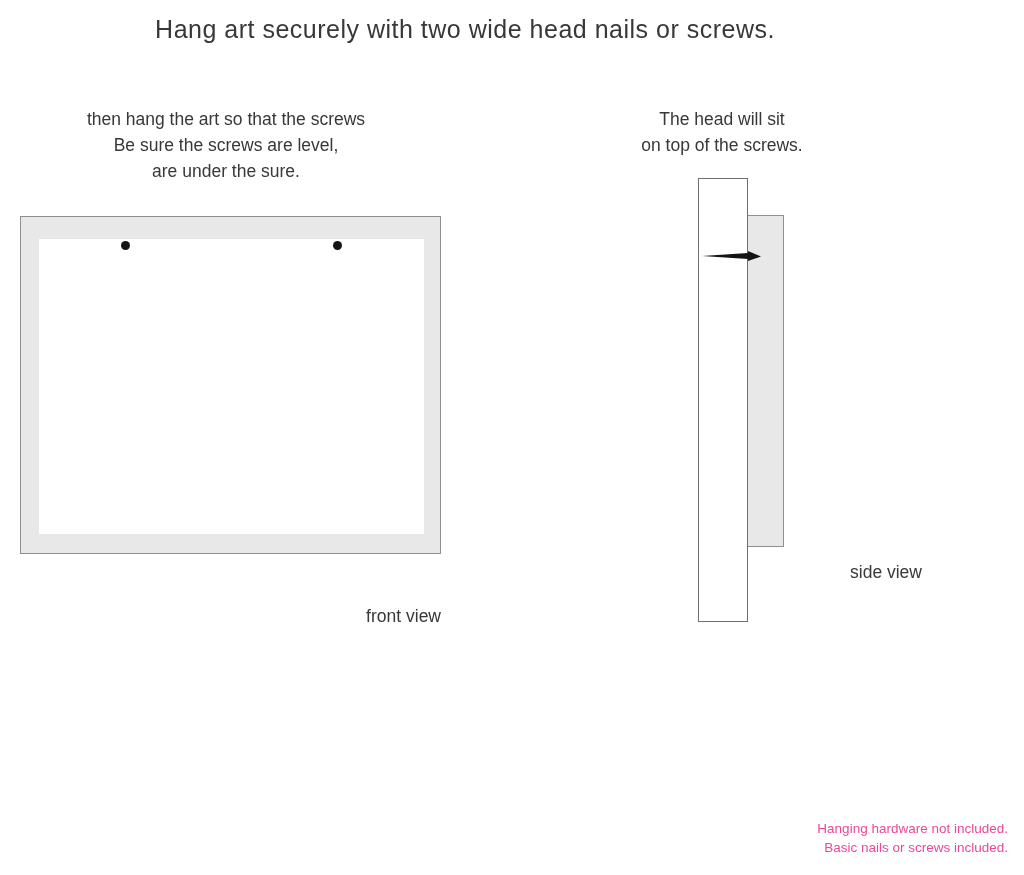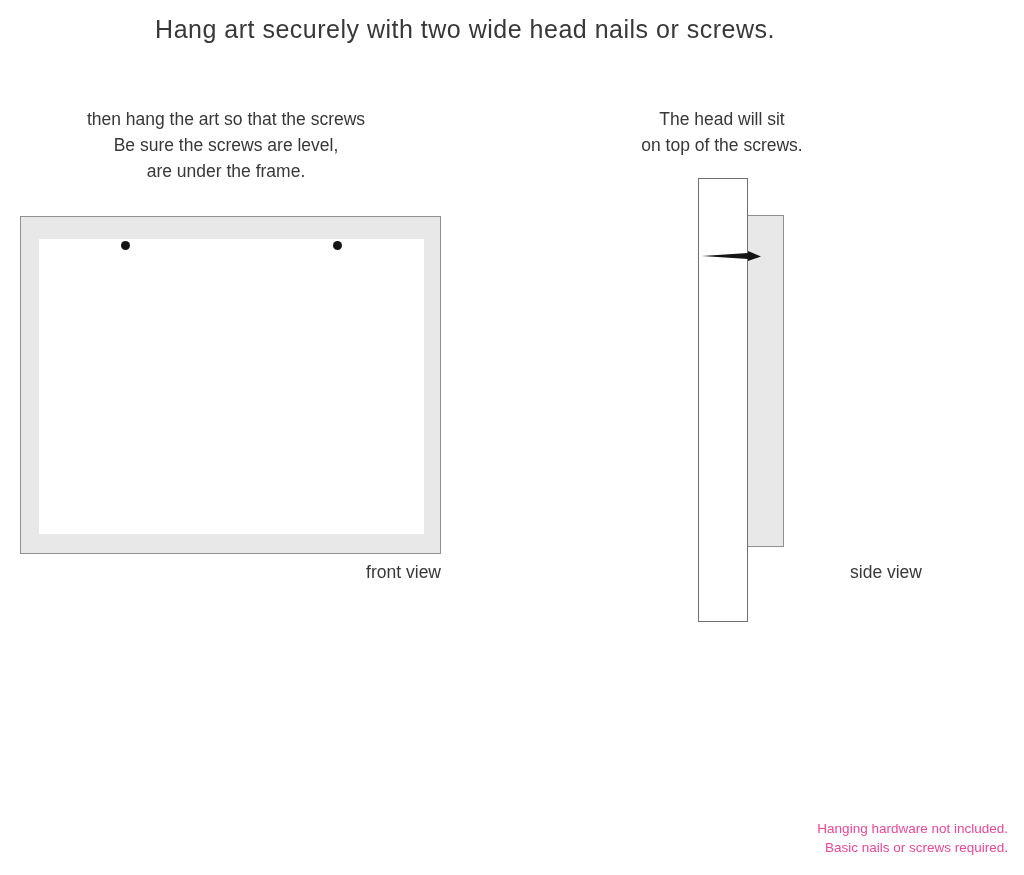--- a/index.html
+++ b/index.html
@@ -74,20 +74,21 @@
   .view-label {
     position: absolute;
     top: 562px;
     font-size: 17.5px;
     color: var(--text, #383838);
   }
   .view-label.front-label {
     left: 241px;
     width: 200px;
     text-align: right;
+    margin-top: 44px;
   }
   .view-label.side-label {
     left: 762px;
     width: 160px;
     text-align: right;
   }
   .side-frame {
     position: absolute;
     left: 747px;
     top: 215px;
@@ -131,21 +132,21 @@
 </head>
 <body>
 
 <div id="page">
 
   <div class="title">Hang art securely with two wide head nails or screws.</div>
 
   <div class="instruction front-instruction">
     <div>then hang the art so that the screws</div>
     <div>Be sure the screws are level,</div>
-    <div>are under the frame.</div>
+    <div>are under the sure.</div>
   </div>
 
   <div class="front-frame">
     <div class="mat"></div>
     <div class="screw-dot left"></div>
     <div class="screw-dot right"></div>
   </div>
 
   <div class="view-label front-label">front view</div>
 
@@ -159,16 +160,16 @@
 
   <svg class="nail" viewBox="0 0 64 14" xmlns="http://www.w3.org/2000/svg" aria-hidden="true">
     <polygon points="2,7 48,4 48,10" fill="#141414"></polygon>
     <polygon points="48,2 61,7.5 48,12" fill="#141414"></polygon>
   </svg>
 
   <div class="view-label side-label">side view</div>
 
   <div class="footer-note">
     <div>Hanging hardware not included.</div>
-    <div>Basic nails or screws required.</div>
+    <div>Basic nails or screws included.</div>
   </div>
 
 </div>
 
 </body></html>

